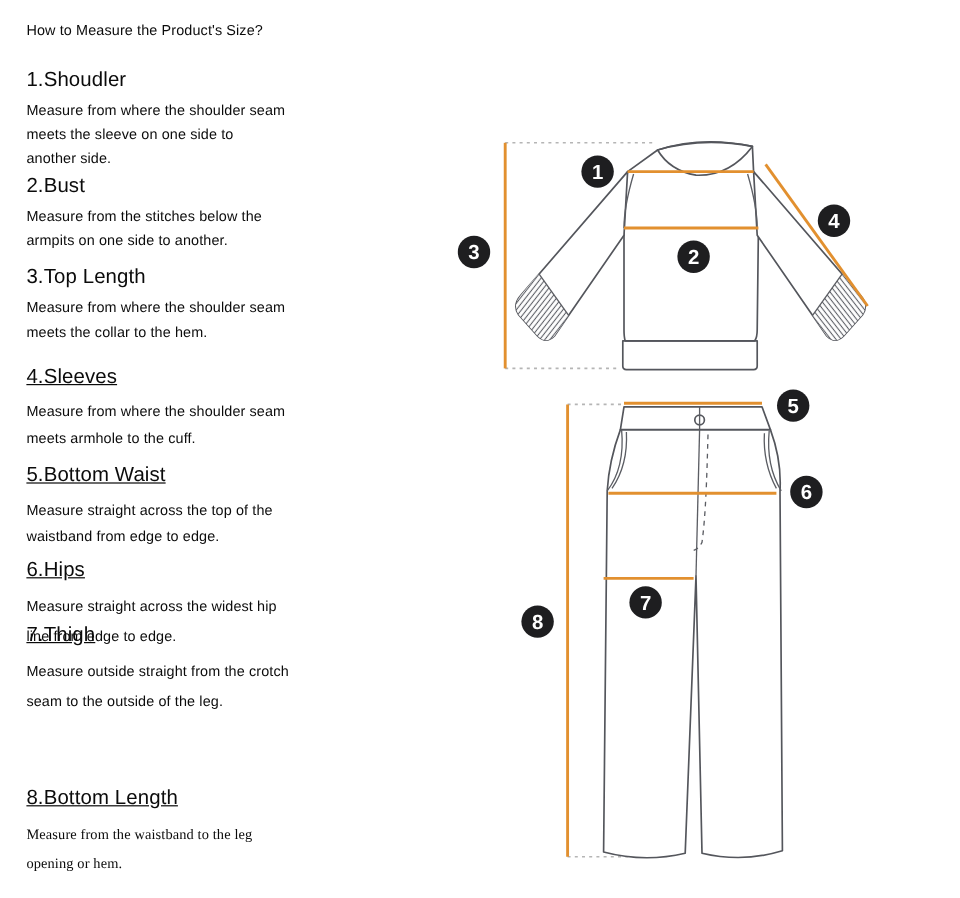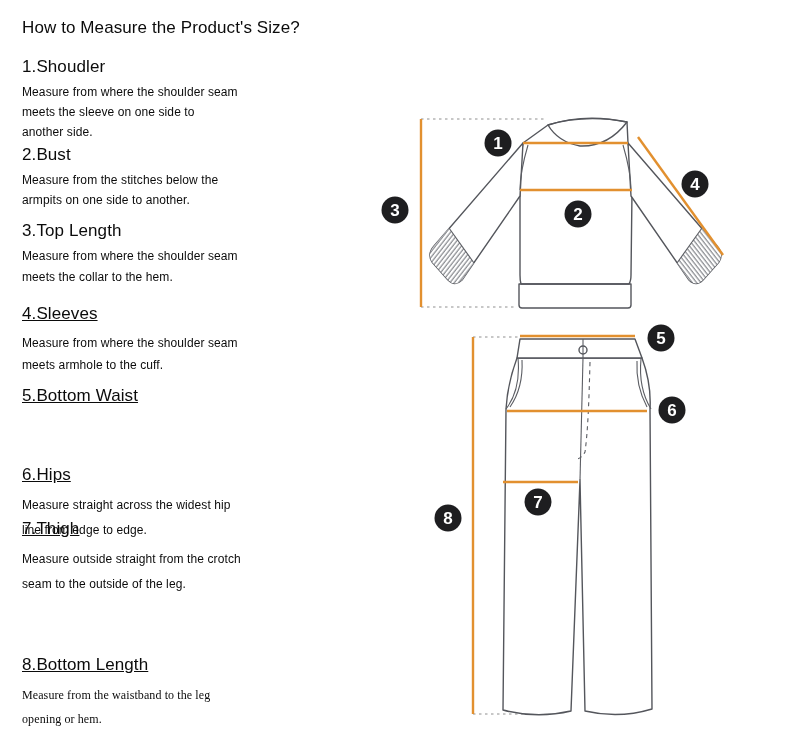--- a/index.html
+++ b/index.html
@@ -2,21 +2,21 @@
 <html><head>
 <meta charset="utf-8">
 <style>
   html,body{margin:0;padding:0;background:#fff;}
   .page{
     position:relative;width:800px;height:748px;background:#ffffff;
     font-family:"Liberation Sans", sans-serif;color:#0b0b0b;overflow:hidden;
   }
   .page-title{
     position:absolute;left:22px;top:18px;margin:0;
-    font-size:17px;font-weight:400;letter-spacing:.1px;
+    font-size:12px;font-weight:400;letter-spacing:.1px;
   }
   .sec{position:absolute;left:22px;width:332px;}
   .sec h2{font-size:17px;font-weight:400;margin:0 0 5px 0;letter-spacing:.1px;}
   .sec.g8 h2{margin-bottom:8px;text-decoration:underline;}
   .sec p{margin:0;font-size:12px;white-space:pre-line;letter-spacing:.1px;}
   .lh20 p{line-height:20px;}
   .lh21 p{line-height:21px;}
   .lh22 p{line-height:22px;}
   .lh24 p{line-height:24px;font-family:Liberation Serif, serif;}
   .lh25 p{line-height:25px;}
@@ -51,20 +51,22 @@
     <p>Measure from where the shoulder seam
 meets the collar to the hem.</p>
   </section>
   <section class="sec lh22 g8" style="top:304px">
     <h2>4.Sleeves</h2>
     <p>Measure from where the shoulder seam
 meets armhole to the cuff.</p>
   </section>
   <section class="sec lh22 g8" style="top:386px">
     <h2>5.Bottom Waist</h2>
+    <p>Measure straight across the top of the
+waistband from edge to edge.</p>
   </section>
   <section class="sec lh25 g8" style="top:465px">
     <h2>6.Hips</h2>
     <p>Measure straight across the widest hip
 line from edge to edge.</p>
   </section>
   <section class="sec lh25 g8" style="top:519px">
     <h2>7.Thigh</h2>
     <p>Measure outside straight from the crotch
 seam to the outside of the leg.</p>

